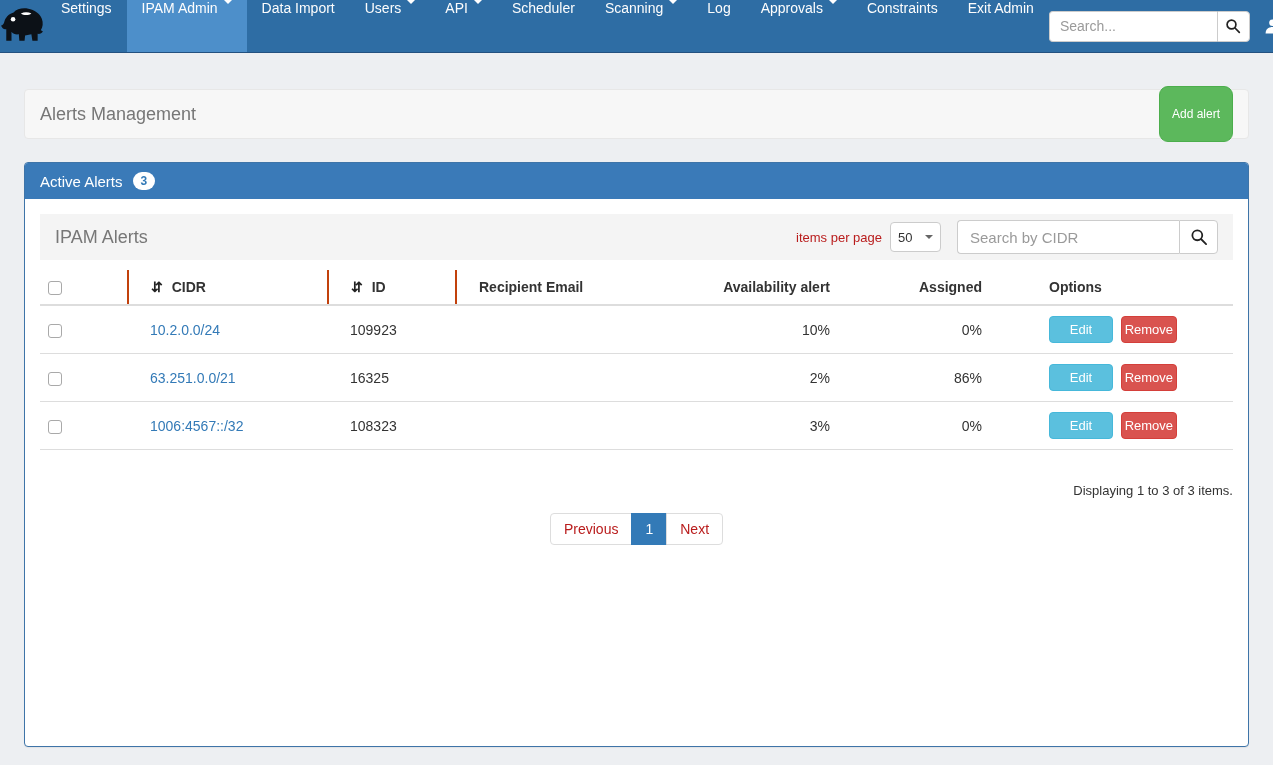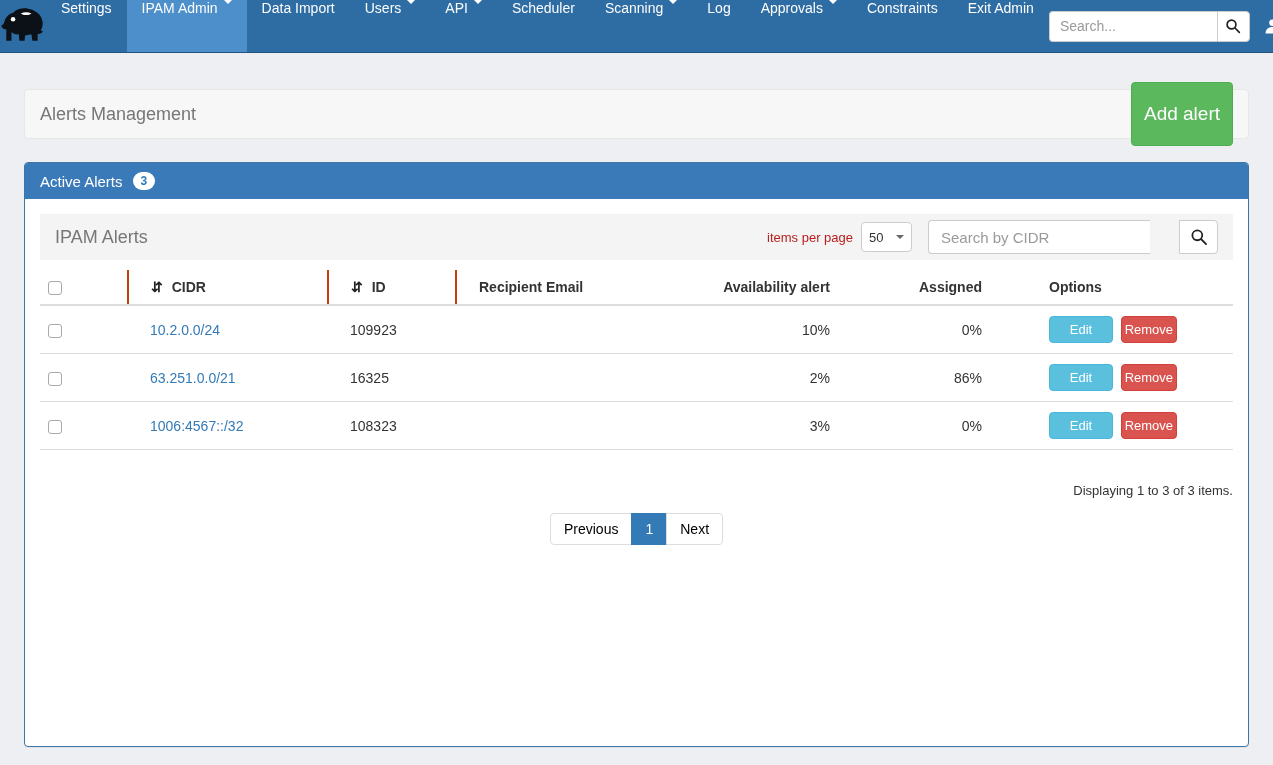--- a/index.html
+++ b/index.html
@@ -79,22 +79,22 @@
     border: 1px solid #e7e7e7;
     border-radius: 4px;
     display: flex;
     align-items: center;
     justify-content: space-between;
     padding: 0 15px;
   }
   .page-title { font-size: 18px; font-weight: normal; color: #777; }
   .btn {
     display: inline-block;
-    border-radius: 4px;
-    font-size: 19px;
+    border-radius: 9px;
+    font-size: 12px;
     color: #fff;
     padding: 20px 12px;
     cursor: pointer;
     border: 1px solid transparent;
     text-align: center;
   }
   .btn-success { background: #5cb85c; border-color: #4cae4c; }
 
   
   .panel {
@@ -149,21 +149,21 @@
     font-size: 13px;
     cursor: pointer;
     margin-right: 16px;
   }
   .select-caret {
     width: 0; height: 0;
     border-left: 4px solid transparent;
     border-right: 4px solid transparent;
     border-top: 4px solid #666;
   }
-  .cidr-search { display: flex; height: 34px; gap: 29px; }
+  .cidr-search { display: flex; height: 34px; }
   .cidr-search input {
     width: 222px; height: 34px;
     border: 1px solid #ccc; border-right: none;
     border-radius: 4px 0 0 4px;
     padding: 0 12px;
     font-size: 15px; color: #333;
     outline: none;
   }
   .cidr-search input::placeholder { color: #9a9a9a; }
   .cidr-search button {
@@ -218,21 +218,21 @@
   .btn-edit { background: #5bc0de; border-color: #46b8da; width: 64px; margin-right: 4px; }
   .btn-remove { background: #d9534f; border-color: #d43f3a; width: 56px; }
 
   
   .summary { text-align: right; font-size: 13px; color: #333; margin-top: 33px; }
   .pagination-wrap { display: flex; justify-content: center; margin-top: 15px; }
   .pagination { display: inline-flex; list-style: none; }
   .page-item {
     background: #fff;
     border: 1px solid #ddd;
-    color: #000000;
+    color: #b91c1c;
     font-size: 14px;
     padding: 7px 13px;
     margin-left: -1px;
     cursor: pointer;
   }
   .page-item:first-child { border-radius: 4px 0 0 4px; margin-left: 0; }
   .page-item:last-child { border-radius: 0 4px 4px 0; }
   .page-item.active { background: #337ab7; border-color: #337ab7; color: #fff; }
 </style>
 </head>

